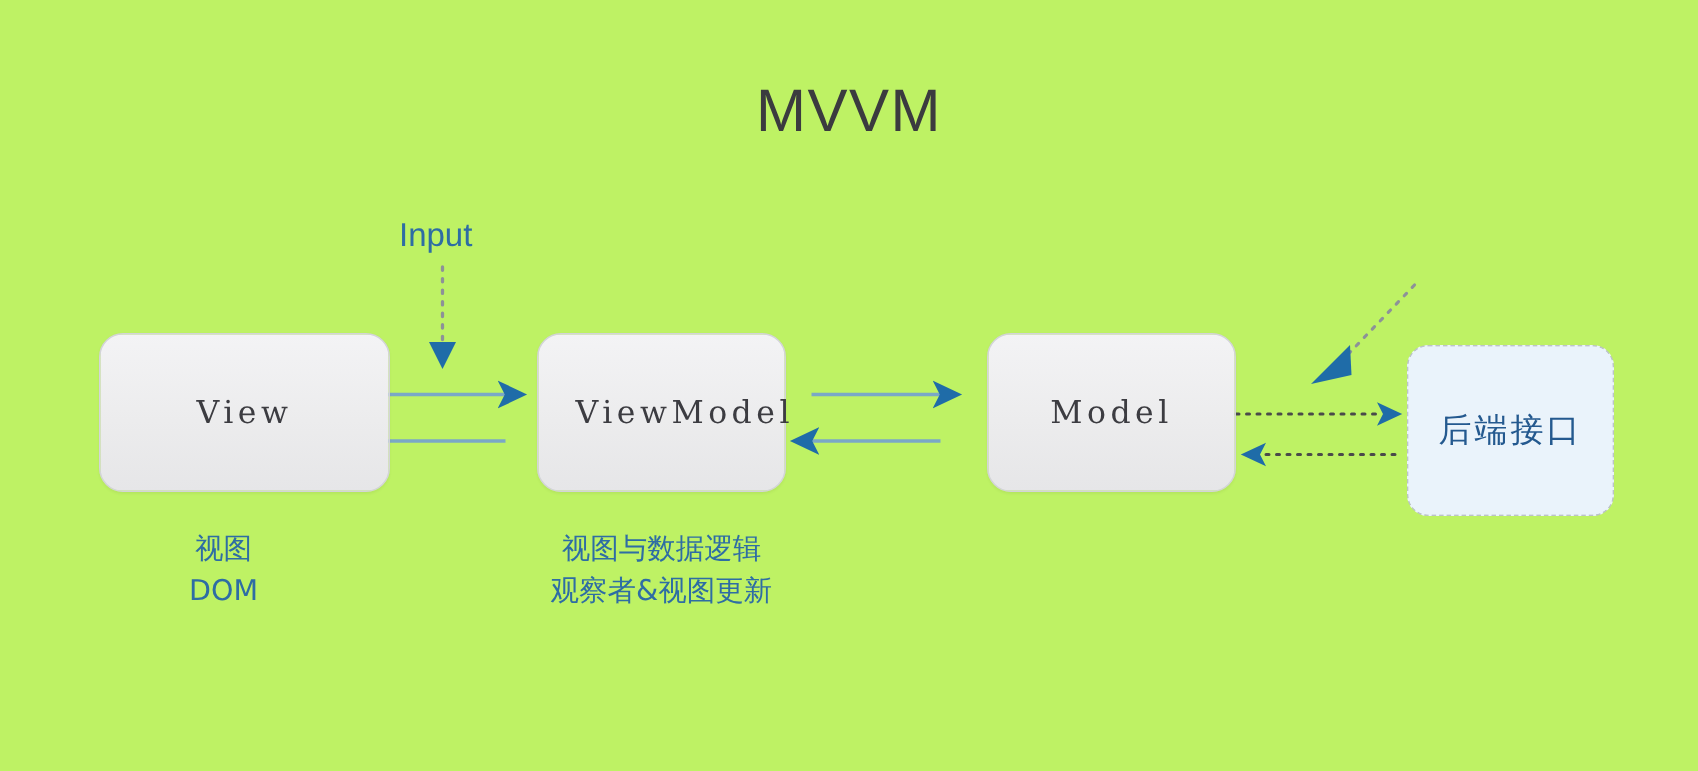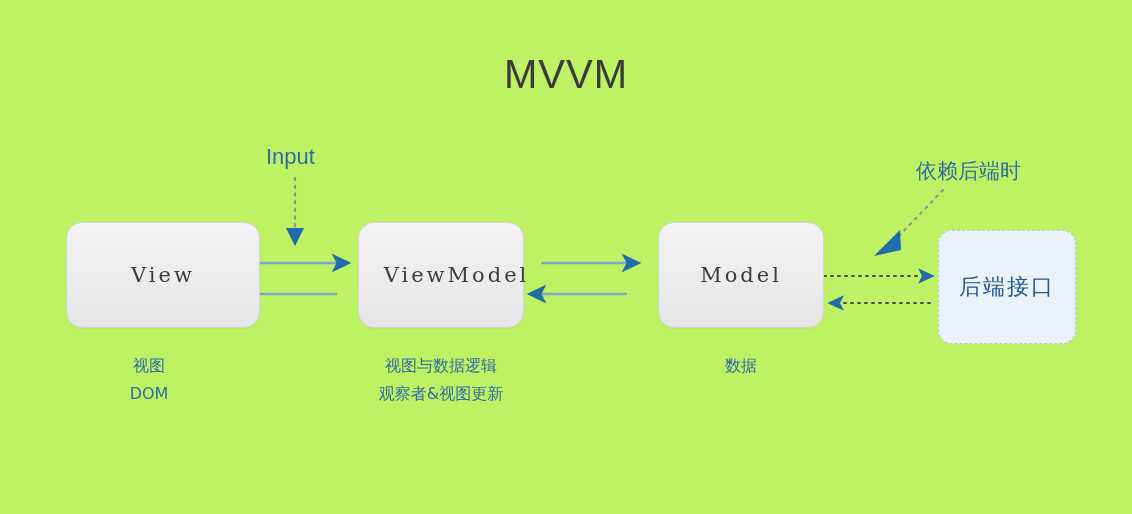--- a/index.html
+++ b/index.html
@@ -71,21 +71,21 @@
     color: #24598f;
     letter-spacing: 2px;
     white-space: nowrap;
   }
 
   
   .caption {
     position: absolute;
     text-align: center;
     color: #2e6da4;
-    font-size: 16px;
+    font-size: 19px;
     line-height: 28px;
     font-family: "DejaVu Sans", "Liberation Sans", sans-serif;
     white-space: nowrap;
   }
   .caption .line { display: block; }
 
   
   .annot {
     position: absolute;
     color: #2e6da4;
@@ -163,24 +163,22 @@
   </div>
   <div class="caption" style="left:316px; top:352px; width:250px;">
     <span class="line">视图与数据逻辑</span>
     <span class="line">观察者&amp;视图更新</span>
   </div>
 
   <div class="node gray" style="left:658px; top:222px; width:166px; height:106px;">
     <span class="node-label-mono">Model</span>
   </div>
   <div class="caption" style="left:658px; top:352px; width:166px;">
-    <span class="line">数据</span>
   </div>
 
   <div class="node blue" style="left:938px; top:230px; width:138px; height:114px;">
     <span class="node-label-cn">后端接口</span>
   </div>
 
   <div class="annot latin" style="left:266px; top:144px;">Input</div>
 
-  <div class="annot" style="left:916px; top:157px;">依赖后端时</div>
 
 </div>
 
 </body></html>

